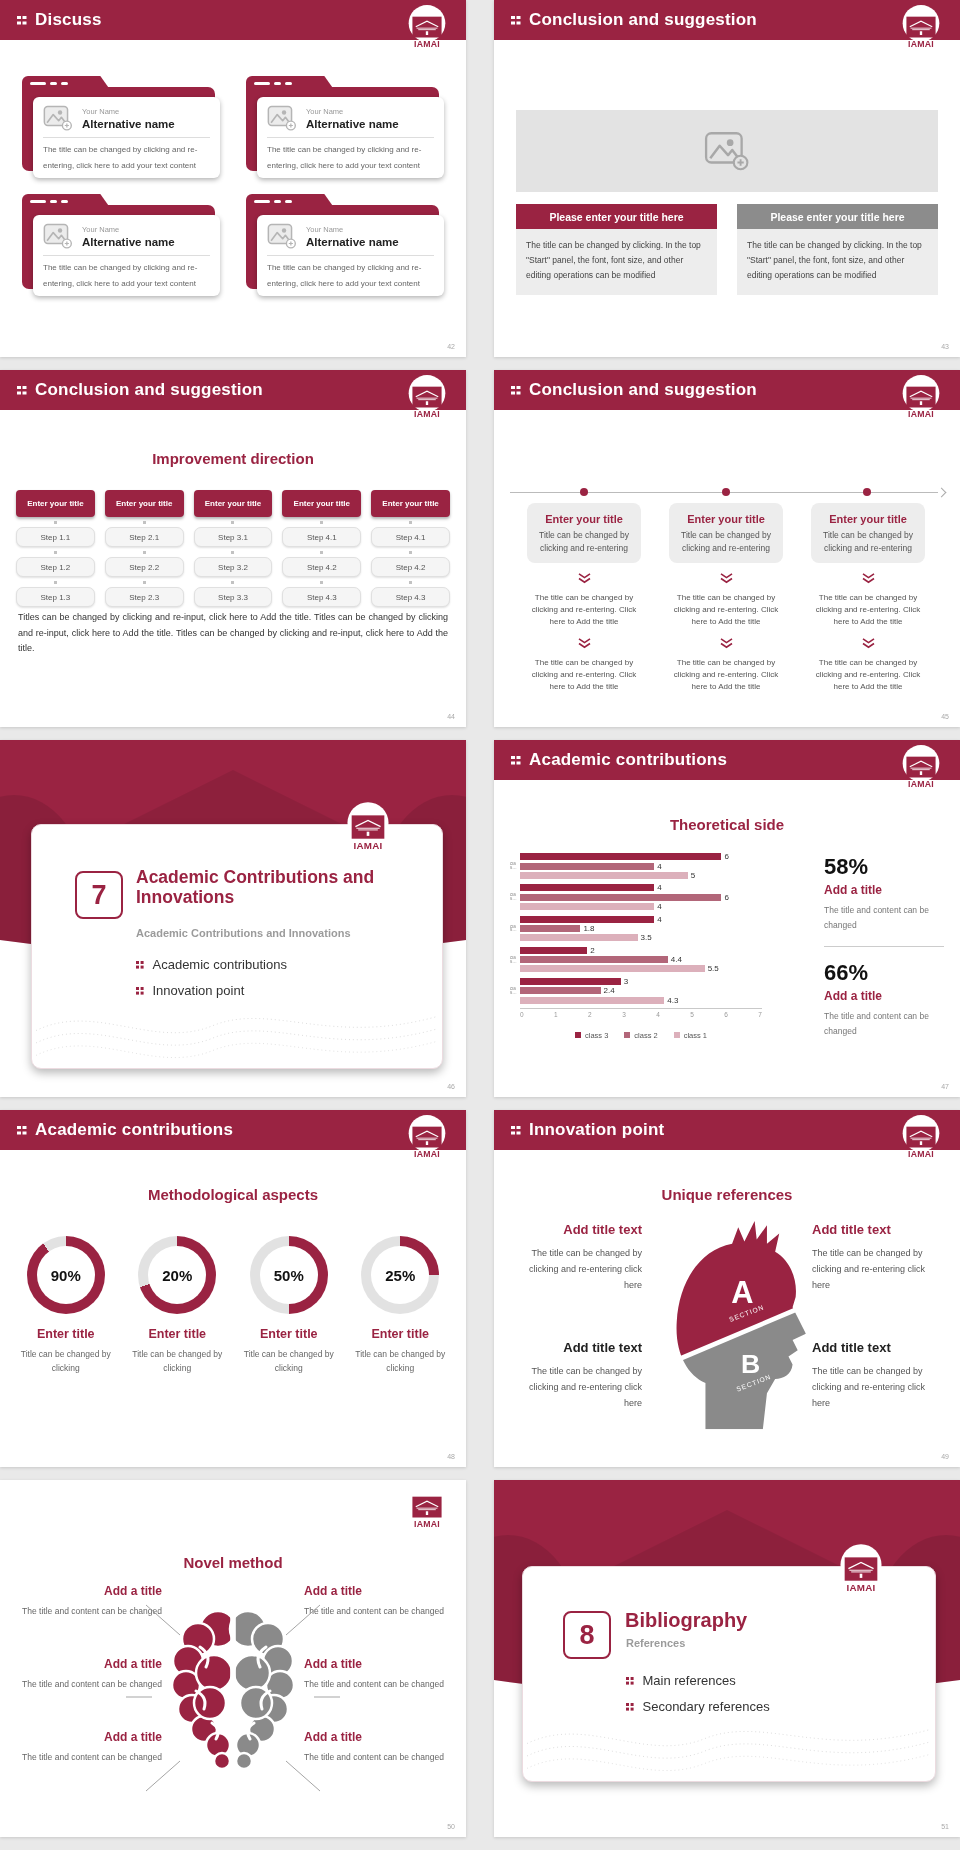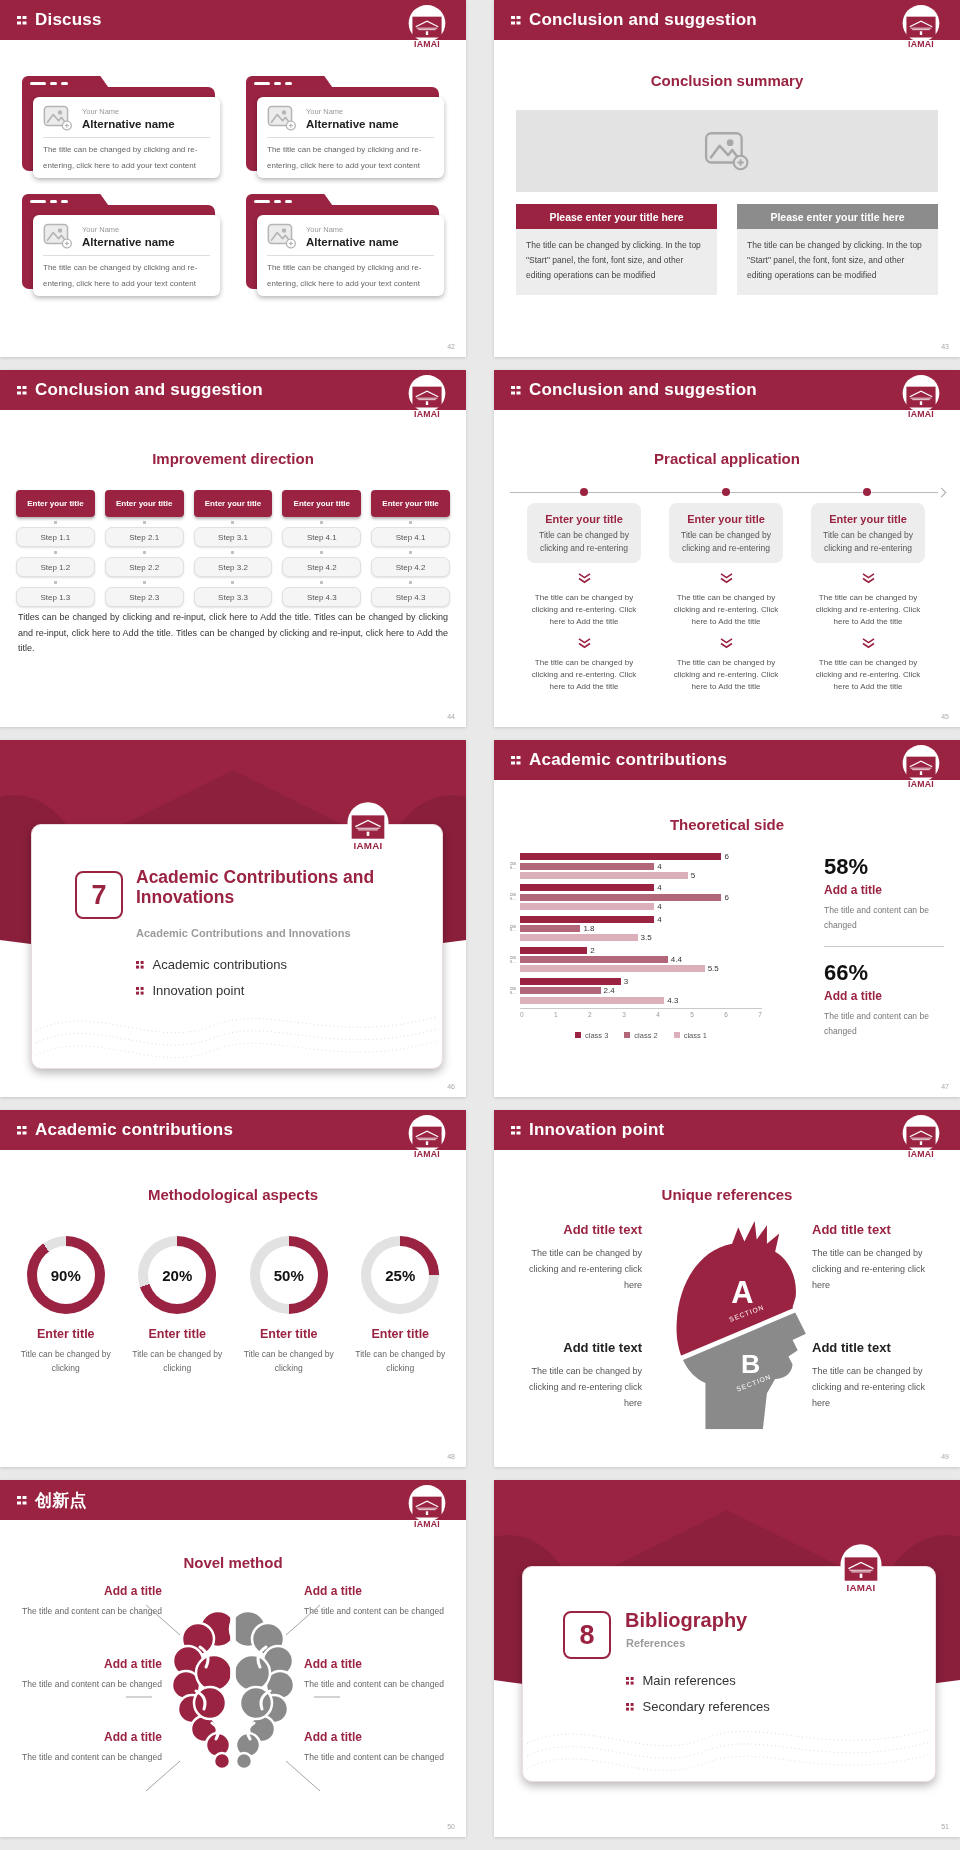--- a/index.html
+++ b/index.html
@@ -242,21 +242,20 @@
     <div class="logo">
       <svg viewBox="0 0 60 56">
           <circle cx="30" cy="23" r="22" fill="#fff"></circle>
           <rect x="12.5" y="15" width="35" height="25" fill="#9a2342"></rect>
           <path d="M16.5 27 L30 20.5 L43.5 27" fill="none" stroke="#fff" stroke-width="1.4"></path>
           <path d="M17.5 28.8 H42.5 M19.5 30.6 H40.5" stroke="#fff" stroke-width="1"></path>
           <rect x="28.6" y="32.5" width="2.8" height="4.5" fill="#fff"></rect>
           <text x="30" y="51" text-anchor="middle" font-size="10.5" font-weight="bold" fill="#9a2342" letter-spacing="0.3">IAMAI</text>
         </svg>
     </div>
-    <div class="sl-title" style="top:72px">Conclusion summary</div>
     <div class="ph-box">
       <svg class="img-icon-lg" viewBox="0 0 44 38">
           <rect x="2" y="2" width="34" height="28" rx="5" fill="#e3e3e3" stroke="#a8a8a8" stroke-width="2.2"></rect>
           <circle cx="25" cy="11" r="3.2" fill="#a8a8a8"></circle>
           <path d="M6 26 L15 14 L23 23 L27 18 L33 26" fill="none" stroke="#a8a8a8" stroke-width="2.4" stroke-linejoin="round"></path>
           <circle cx="35" cy="30" r="6.5" fill="#e3e3e3" stroke="#a8a8a8" stroke-width="2"></circle>
           <path d="M35 27 V33 M32 30 H38" stroke="#a8a8a8" stroke-width="1.8"></path>
         </svg>
     </div>
     <div class="cols2">
@@ -347,21 +346,20 @@
     <div class="logo">
       <svg viewBox="0 0 60 56">
           <circle cx="30" cy="23" r="22" fill="#fff"></circle>
           <rect x="12.5" y="15" width="35" height="25" fill="#9a2342"></rect>
           <path d="M16.5 27 L30 20.5 L43.5 27" fill="none" stroke="#fff" stroke-width="1.4"></path>
           <path d="M17.5 28.8 H42.5 M19.5 30.6 H40.5" stroke="#fff" stroke-width="1"></path>
           <rect x="28.6" y="32.5" width="2.8" height="4.5" fill="#fff"></rect>
           <text x="30" y="51" text-anchor="middle" font-size="10.5" font-weight="bold" fill="#9a2342" letter-spacing="0.3">IAMAI</text>
         </svg>
     </div>
-    <div class="sl-title" style="top:80px">Practical application</div>
     <div class="tl-line"></div>
     <div class="tl-arrow"></div>
     <div class="tl-dot" style="left:86px"></div>
     <div class="tl-dot" style="left:228px"></div>
     <div class="tl-dot" style="left:369px"></div>
     <div class="tl-cols">
       <div class="tl-col">
         <div class="tl-card">
           <h4>Enter your title</h4>
           <p>Title can be changed by clicking and re-entering</p>
@@ -685,24 +683,20 @@
         <text x="94" y="92" text-anchor="middle" font-size="30" font-weight="bold" fill="#fff">A</text>
         <text x="99" y="104" text-anchor="middle" font-size="6.5" fill="#fff" letter-spacing="1" transform="rotate(-21 99 104)">SECTION</text>
         <text x="102" y="160" text-anchor="middle" font-size="26" font-weight="bold" fill="#fff">B</text>
         <text x="106" y="172" text-anchor="middle" font-size="6.5" fill="#fff" letter-spacing="1" transform="rotate(-21 106 172)">SECTION</text>
       </svg>
     </div>
     <div class="pagenum">49</div>
   </div>
 
   <div class="slide">
-    <div class="s-header">
-      <span class="dots" style="color:#fff"></span>
-      <span class="h-title">创新点</span>
-    </div>
     <div class="logo">
       <svg viewBox="0 0 60 56">
           <circle cx="30" cy="23" r="22" fill="#fff"></circle>
           <rect x="12.5" y="15" width="35" height="25" fill="#9a2342"></rect>
           <path d="M16.5 27 L30 20.5 L43.5 27" fill="none" stroke="#fff" stroke-width="1.4"></path>
           <path d="M17.5 28.8 H42.5 M19.5 30.6 H40.5" stroke="#fff" stroke-width="1"></path>
           <rect x="28.6" y="32.5" width="2.8" height="4.5" fill="#fff"></rect>
           <text x="30" y="51" text-anchor="middle" font-size="10.5" font-weight="bold" fill="#9a2342" letter-spacing="0.3">IAMAI</text>
         </svg>
     </div>

